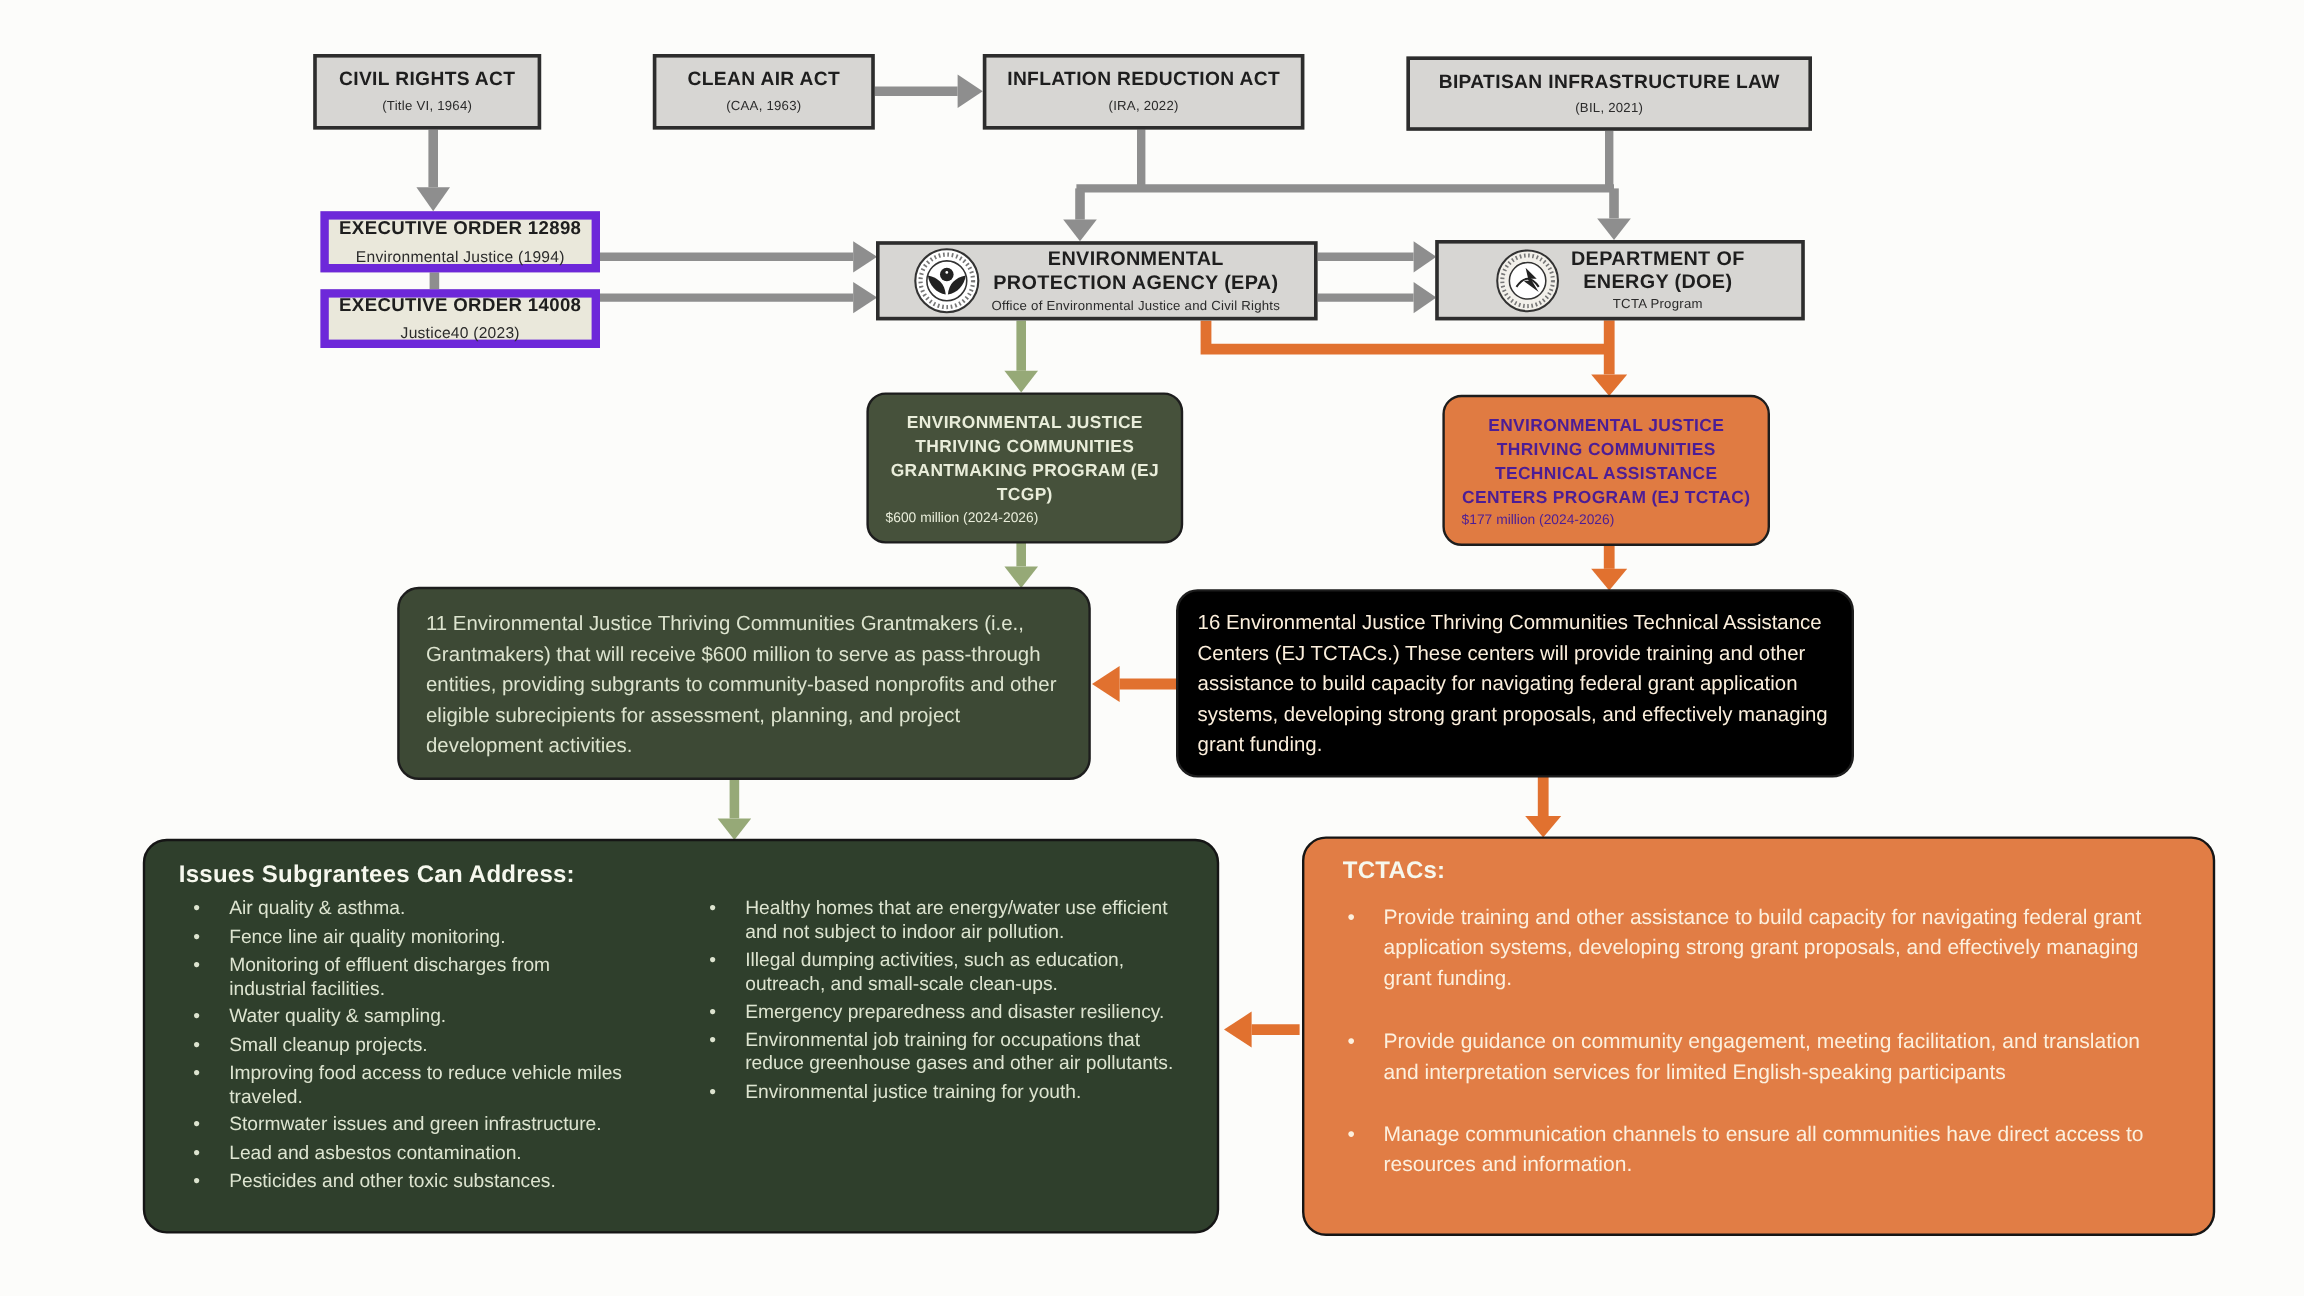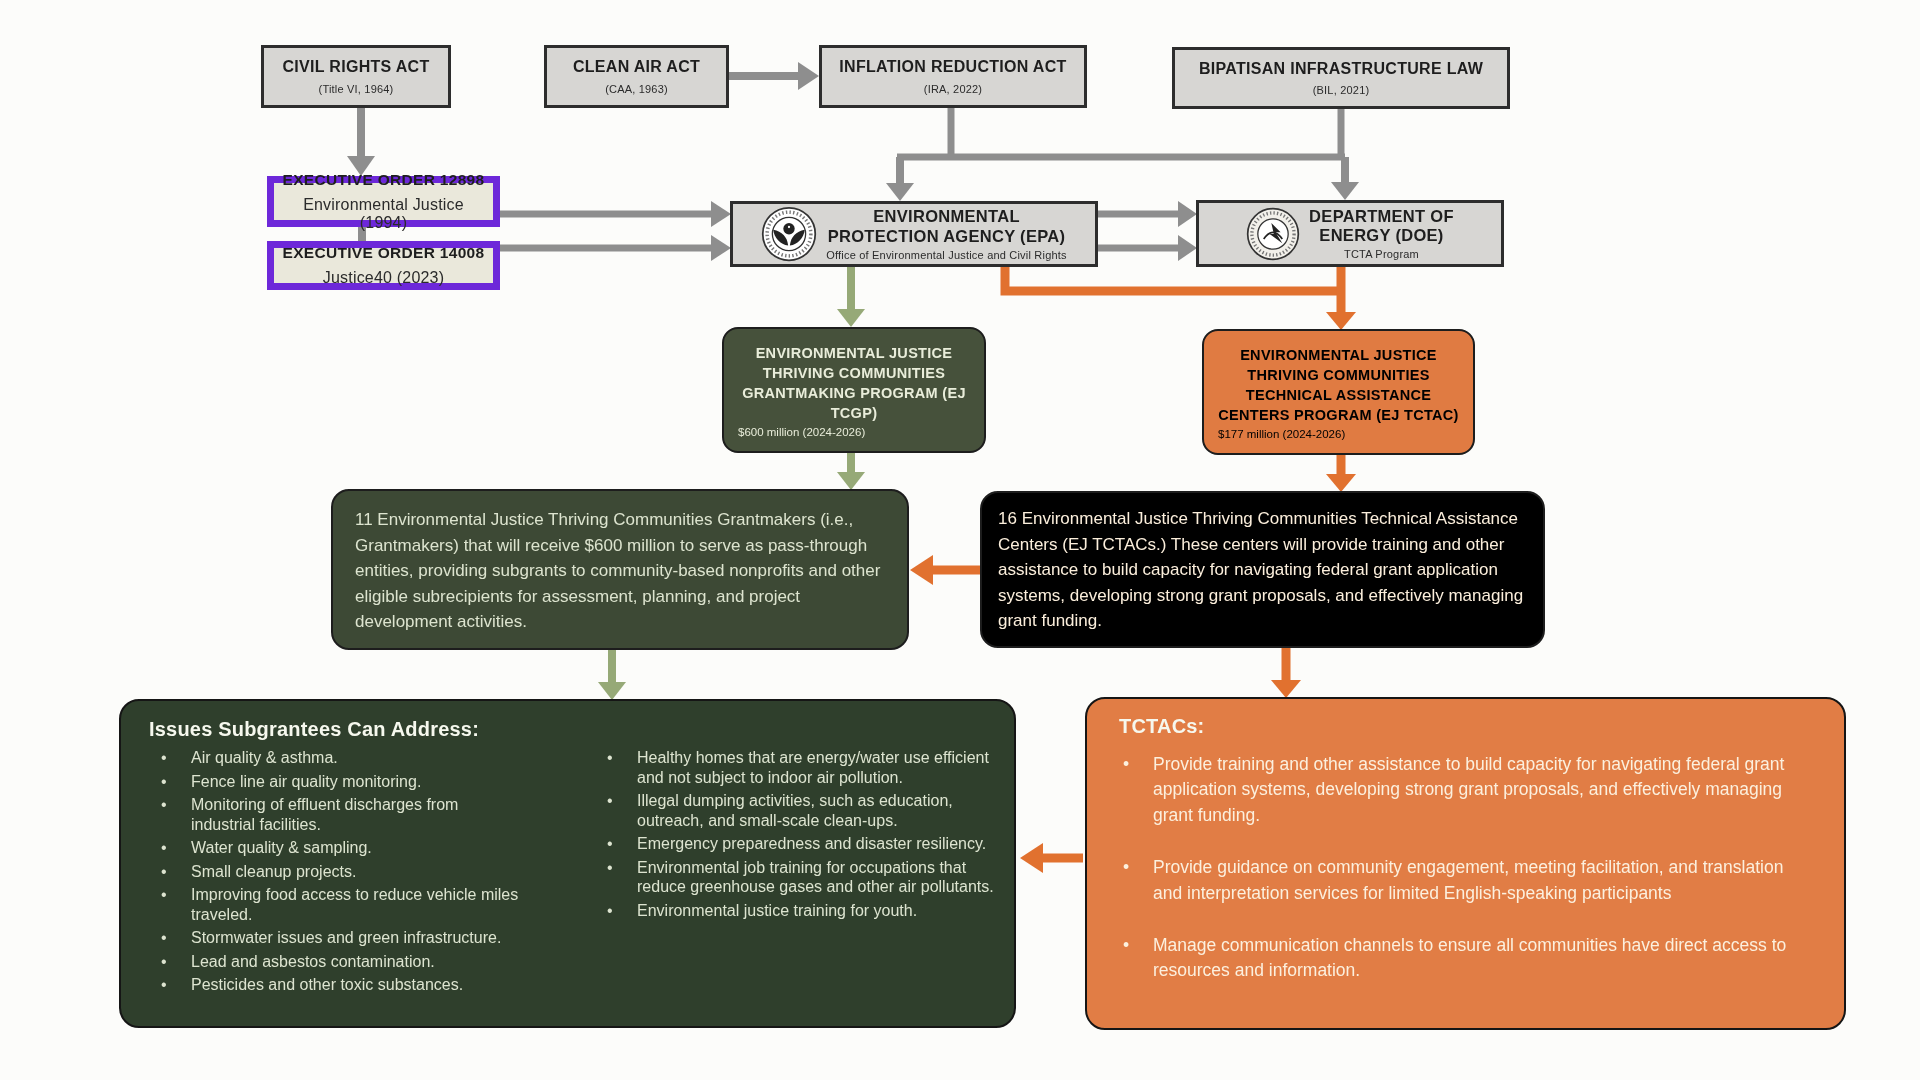--- a/index.html
+++ b/index.html
@@ -20,45 +20,45 @@
   #canvas{position:relative;width:1920px;height:1080px;background:#fcfcfa;overflow:hidden;}
   #connectors{position:absolute;left:0;top:0;width:1920px;height:1080px;pointer-events:none;}
 
   .node{position:absolute;display:flex;flex-direction:column;align-items:center;justify-content:center;
         text-align:center;box-sizing:border-box;padding:4px 8px;}
   .node.gray{background:var(--gray-node);border:3px solid #2d2d2d;}
   .node.cream{background:var(--cream-node);border:7px solid #6d28d9;}
   .node-title{font-weight:bold;font-size:16px;line-height:1.18;color:var(--ink);letter-spacing:.3px;}
   .node-sub{font-size:11px;color:#2b2b2b;margin-top:6px;letter-spacing:.2px;}
   .node.eo .node-title{font-size:15.5px;}
-  .node.eo .node-sub{font-size:16px;}
+  .node.eo .node-sub{font-size:13px;}
 
   .agency{flex-direction:row;gap:9px;padding:4px 10px;}
   .agency .agency-text{display:flex;flex-direction:column;align-items:center;}
   .agency .node-title{font-size:16.5px;}
   .agency .node-sub{font-size:11px;margin-top:3px;}
   .seal{flex:0 0 auto;display:block;line-height:0;}
 
   .program{position:absolute;border-radius:16px;border:2.5px solid #1d1d1d;display:flex;flex-direction:column;
            align-items:flex-start;justify-content:center;text-align:center;box-sizing:border-box;padding:10px 14px;}
   .program.green{background:var(--green-program);color:#e9edda;}
-  .program.orange{background:var(--orange);color:#000000;}
+  .program.orange{background:var(--orange);color:#4c1d95;}
   .program-title{font-weight:bold;font-size:14.5px;line-height:1.38;letter-spacing:.3px;}
   .program-funding{font-size:11.5px;margin-top:3px;}
 
   .desc{position:absolute;border-radius:18px;border:2.5px solid #1d1d1d;box-sizing:border-box;
         font-size:17px;line-height:1.5;}
   .desc.green{background:var(--green-desc);color:#dde4cf;padding:16px 22px;}
   .desc.orange{background:#000000;color:#fcefdc;padding:13px 16px;}
 
   .panel{position:absolute;border-radius:20px;border:2.5px solid #151515;box-sizing:border-box;}
   .panel.green{background:var(--green-panel);color:#dde4d0;padding:17px 26px;}
   .panel.orange{background:var(--orange-panel);color:#fcf0de;padding:16px 34px 16px 30px;}
   .panel-heading{font-weight:bold;font-size:20px;color:#f6f8ee;margin:0 0 7px 2px;letter-spacing:.2px;}
-  .cols{display:flex;gap:72px;}
+  .cols{display:flex;gap:56px;}
   .colA{width:374px;flex:0 0 auto;}
   .colB{width:408px;flex:0 0 auto;}
   ul{list-style:none;margin:0;padding:0;}
   .panel.green li{position:relative;padding-left:44px;font-size:16px;line-height:1.22;margin-bottom:4px;}
   .panel.green .colA li{padding-right:0;max-width:374px;}
   .panel.green .colB li{max-width:408px;}
   .panel.green li::before{content:"\2022";position:absolute;left:14px;}
   .panel.orange .panel-heading{margin-bottom:14px;}
   .panel.orange li{position:relative;padding-left:36px;font-size:17.5px;line-height:1.45;margin-bottom:27px;max-width:666px;}
   .panel.orange li::before{content:"\2022";position:absolute;left:6px;}

